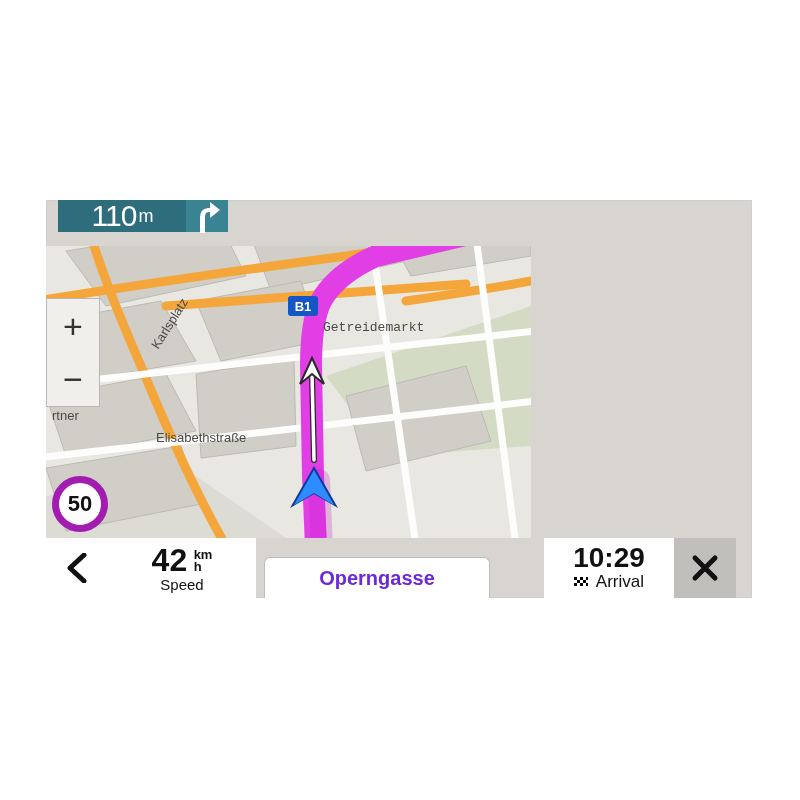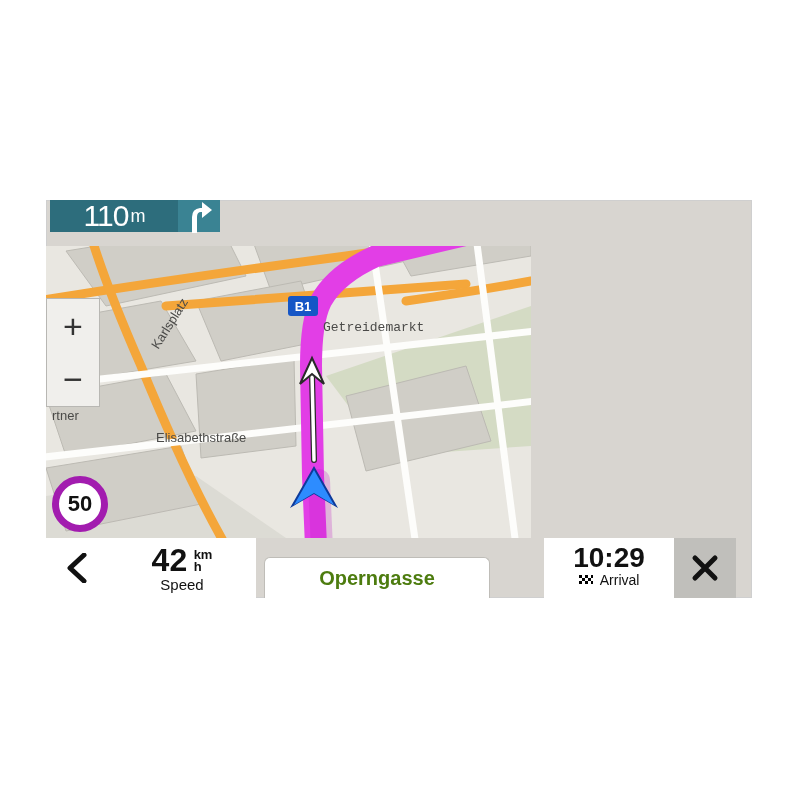--- a/index.html
+++ b/index.html
@@ -23,21 +23,21 @@
     width: 706px;
     height: 398px;
     background: #d8d5d0;
     box-shadow: 0 0 0 1px #cfcfcf inset;
     overflow: hidden;
   }
 
   
   .turnbar {
     position: absolute;
-    left: 4px; top: 0;
+    left: 12px; top: 0;
     height: 32px;
     width: 100%;
     display: flex;
     align-items: stretch;
     font-weight: 400;
     color: #fff;
   }
   .turnbar .dist {
     width: 128px;
     background: #2d6d7c;
@@ -182,38 +182,38 @@
   .speedcard .lab { font-size: 15px; margin-top: -2px; }
   .arrivalcard {
     position: absolute;
     right: 62px; bottom: 0;
     width: 130px; height: 60px;
     background: #fff;
     text-align: center;
     color: #111;
   }
   .arrivalcard .v { font-size: 28px; font-weight: 700; padding-top: 4px; }
-  .arrivalcard .lab { font-size: 14px; margin-top: -2px; }
+  .arrivalcard .lab { font-size: 17px; margin-top: -2px; }
   .arrivalcard .lab svg { vertical-align: -2px; margin-right: 4px; }
   .streetchip {
     position: absolute;
     left: 218px;
     bottom: 0;
     width: 224px;
     height: 40px;
     background: #fff;
     border: 1px solid #bfbdb8;
     border-bottom: none;
     border-radius: 6px 6px 0 0;
     display: flex;
     align-items: center;
     justify-content: center;
     font-size: 20px;
     font-weight: 600;
-    color: #4d7c0f;
+    color: #6d28d9;
   }
 
   .maplabel {
     position: absolute;
     color: #4a4a48;
     font-size: 13px;
   }
 </style>
 </head>
 <body>

